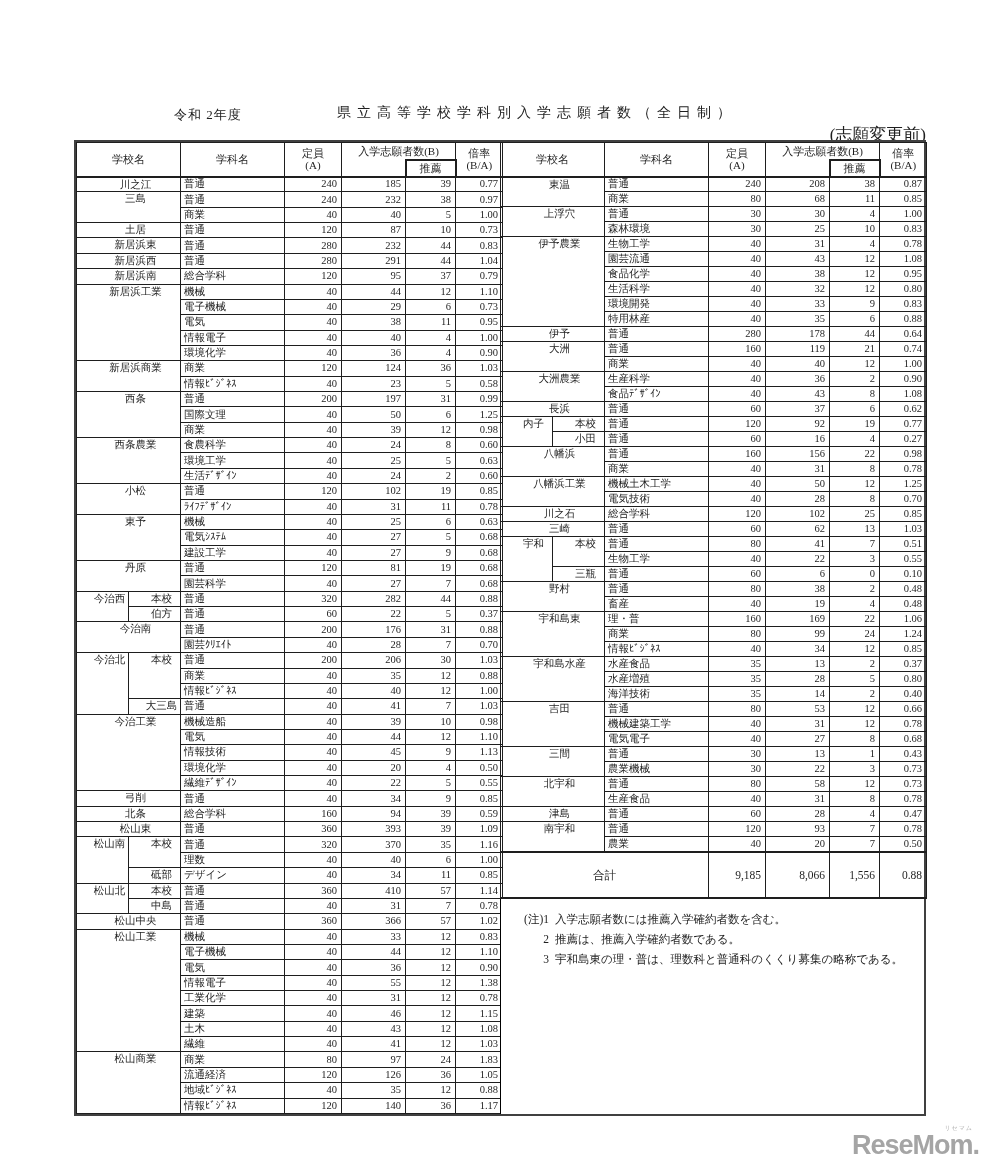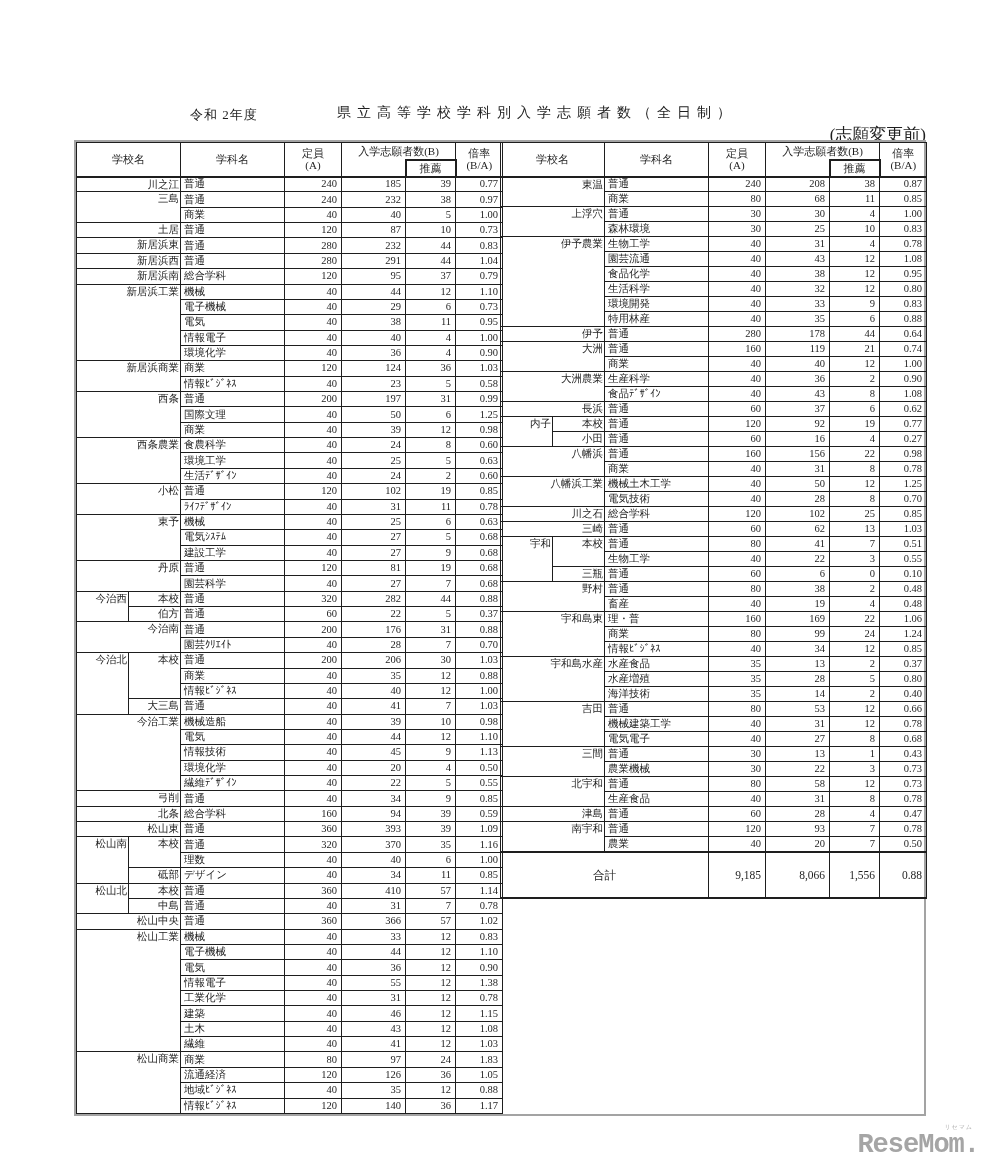--- a/index.html
+++ b/index.html
@@ -1,54 +1,54 @@
 <!DOCTYPE html>
 <html><head>
 <meta charset="utf-8">
 <style>
   html,body{margin:0;padding:0;}
   body{
     width:993px;height:1167px;position:relative;background:#fff;
     font-family:"Liberation Serif","DejaVu Serif",serif;color:#1e1e1e;
     overflow:hidden;
   }
-  .era{position:absolute;top:106px;left:190px;font-size:13px;letter-spacing:1px;}
+  .era{position:absolute;top:106px;left:174px;font-size:13px;letter-spacing:1px;}
   .main-title{position:absolute;top:104px;left:330px;font-size:14px;letter-spacing:6px;white-space:nowrap;margin-left:7px;}
   .prenote{position:absolute;top:123px;right:67px;font-size:17px;}
 
   .tables-wrap{
     position:absolute;left:74px;top:140px;width:852px;height:976px;
-    border:2px solid #a3a3a3;box-sizing:border-box;display:flex;background:#fff;
+    border:2px solid #404040;box-sizing:border-box;display:flex;background:#fff;
   }
   .half{width:50%;box-sizing:border-box;display:flex;flex-direction:column;}
   table{border-collapse:collapse;table-layout:fixed;width:100%;}
   .half-left table{height:100%;}
   .half-right table{flex:none;}
   th,td{
     border:1px solid #1e1e1e;overflow:hidden;white-space:nowrap;
     font-size:10.5px;line-height:12px;padding:0;
   }
   thead tr{height:17px;}
   thead th{font-weight:normal;font-size:11px;text-align:center;border-bottom-width:2px;}
   .th-app{border-bottom:0 none;margin-top:32px;}
   .th-sub{border-top:0 none;}
   .th-suisen{border:2px solid #1e1e1e;margin-left:9px;}
   tbody tr{height:15px;}
-  .school-cell,.branch-cell{text-align:right;vertical-align:top;padding:1px 1px 0 15px;}
+  .school-cell,.branch-cell{text-align:center;vertical-align:top;padding:1px 1px 0 15px;}
   .dept-cell{text-align:left;vertical-align:middle;padding:0 1px 0 3px;}
   .num-cell{text-align:right;vertical-align:middle;padding:0 4px 0 1px;}
   .total-row{height:30px;}
   .total-row td{border-top:2px solid #1e1e1e;border-bottom:2px solid #1e1e1e;font-size:11.5px;}
   .total-row .total-label{text-align:center;vertical-align:middle;padding:16px;}
   .notes-box{flex:1;border-left:1px solid #000;padding:10px 4px 0 8px;box-sizing:border-box;background:#fff;}
   .note-line{font-size:11.5px;line-height:1.75;white-space:nowrap;}
   .note-num{display:inline-block;width:40px;text-align:right;padding-right:6px;}
   .watermark{
     position:absolute;right:14px;bottom:8px;color:#a5a5a5;
-    font-family:Liberation Mono, monospace;font-weight:bold;
+    font-family:Liberation Sans, sans-serif;font-weight:bold;
     font-size:27px;letter-spacing:-1px;line-height:1;
   }
   .wm-ruby{position:absolute;top:-7px;right:6px;font-size:6px;font-weight:normal;letter-spacing:1px;color:#b0b0b0;}
 </style>
 </head>
 <body>
 
 <div class="era">令和 2年度</div>
 <div class="main-title">県立高等学校学科別入学志願者数（全日制）</div>
 <div class="prenote">(志願変更前)</div>
@@ -909,19 +909,24 @@
           </tr>
           <tr class="total-row">
             <td class="total-label" colspan="3">合計</td>
             <td class="num-cell">9,185</td>
             <td class="num-cell">8,066</td>
             <td class="num-cell">1,556</td>
             <td class="num-cell">0.88</td>
           </tr>
         </tbody>
     </table>
+    <div class="notes-box" id="notes-box">
+        <div class="note-line"><span class="note-num">(注)1</span><span>入学志願者数には推薦入学確約者数を含む。</span></div>
+        <div class="note-line"><span class="note-num">2</span><span>推薦は、推薦入学確約者数である。</span></div>
+        <div class="note-line"><span class="note-num">3</span><span>宇和島東の理・普は、理数科と普通科のくくり募集の略称である。</span></div>
+      </div>
   </div>
 </div>
 
 <div class="watermark">
   <span class="wm-ruby">リセマム</span>
   <span>ReseMom.</span>
 </div>
 
 </body></html>

